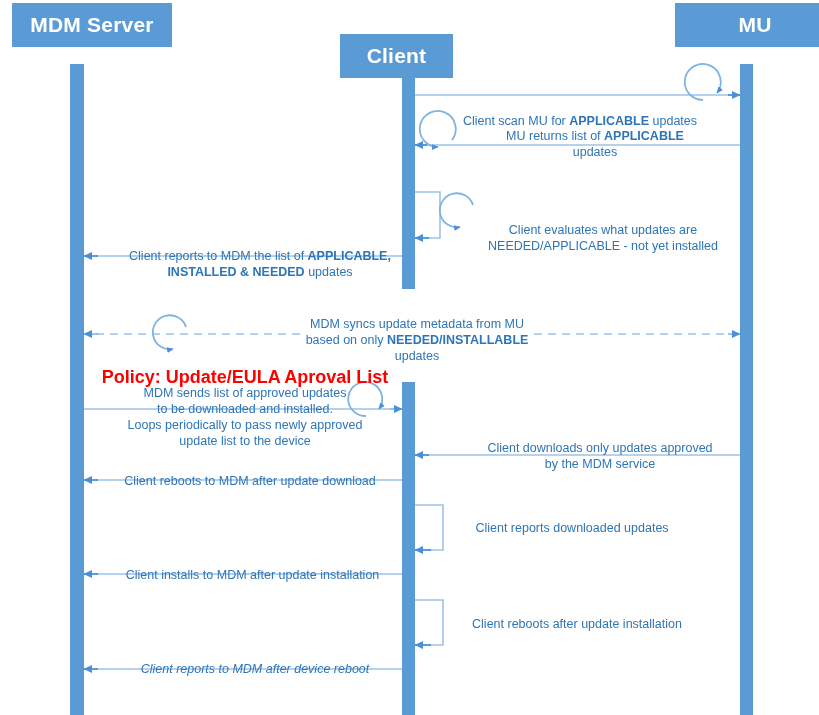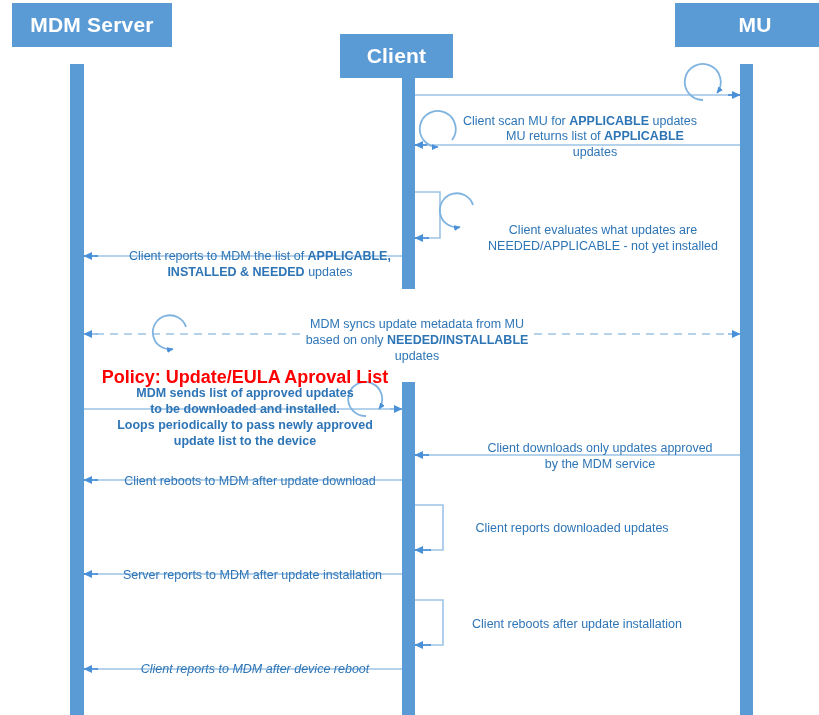--- a/index.html
+++ b/index.html
@@ -139,25 +139,25 @@
 
 <div class="msg" style="left: 480px; top: 128px; width: 230px; color: rgb(46, 117, 182);">MU returns list of <b>APPLICABLE</b><br>updates</div>
 
 <div class="msg" style="left: 483px; top: 197px; width: 240px; color: rgb(46, 117, 182); margin-top: 25px;">Client evaluates what updates are<br>NEEDED/APPLICABLE - not yet installed</div>
 
 <div class="msg" style="left: 110px; top: 248px; width: 300px; color: rgb(46, 117, 182);">Client reports to MDM the list of <b>APPLICABLE,</b><br><b>INSTALLED &amp; NEEDED</b> updates</div>
 
 <div class="msg" style="left: 290px; top: 316px; width: 254px; color: rgb(46, 117, 182);">MDM syncs update metadata from MU<br>based on only <b>NEEDED/INSTALLABLE</b> updates</div>
 
 <div class="policy msg" style="left: 95px; top: 369px; width: 300px; font-size: 18px; color: rgb(255, 0, 0);">Policy: Update/EULA Aproval List</div>
-<div class="msg" style="left: 85px; top: 385px; width: 320px; color: rgb(46, 117, 182); font-weight: bold;">MDM sends list of approved updates<br>to be downloaded and installed.<br>Loops periodically to pass newly approved<br>update list to the device</div>
+<div class="msg" style="left: 85px; top: 385px; width: 320px; color: rgb(46, 117, 182);">MDM sends list of approved updates<br>to be downloaded and installed.<br>Loops periodically to pass newly approved<br>update list to the device</div>
 
 <div class="msg" style="left: 450px; top: 440px; width: 300px; color: rgb(46, 117, 182); text-align: center;">Client downloads only updates approved<br>by the MDM service</div>
 
 <div class="msg" style="left: 110px; top: 473px; width: 280px; color: rgb(46, 117, 182);">Client reboots to MDM after update download</div>
 
 <div class="msg" style="left: 452px; top: 520px; width: 240px; color: rgb(46, 117, 182);">Client reports downloaded updates</div>
 
-<div class="msg" style="left: 110px; top: 567px; width: 285px; color: rgb(46, 117, 182);">Server reports to MDM after update installation</div>
+<div class="msg" style="left: 110px; top: 567px; width: 285px; color: rgb(46, 117, 182);">Client installs to MDM after update installation</div>
 
 <div class="msg" style="left: 452px; top: 616px; width: 250px; color: rgb(46, 117, 182);">Client reboots after update installation</div>
 
 <div class="msg" style="left: 120px; top: 661px; width: 270px; color: rgb(46, 117, 182); font-style: italic;">Client reports to MDM after device reboot</div>
 
 </body></html>

